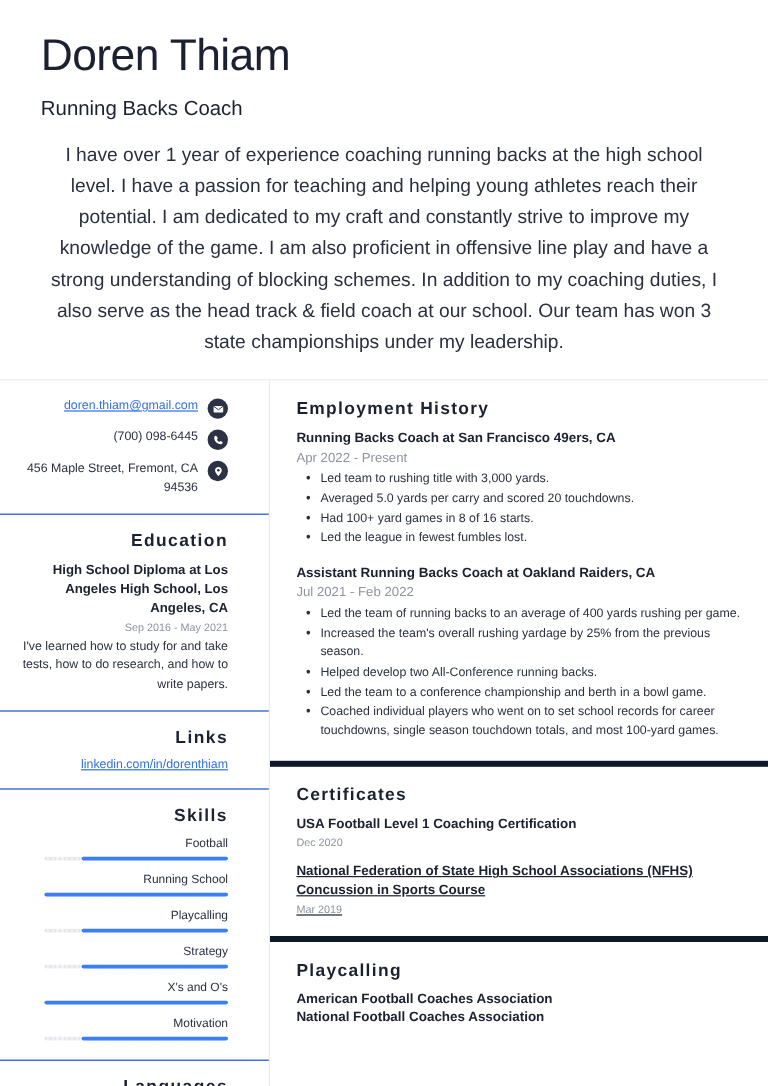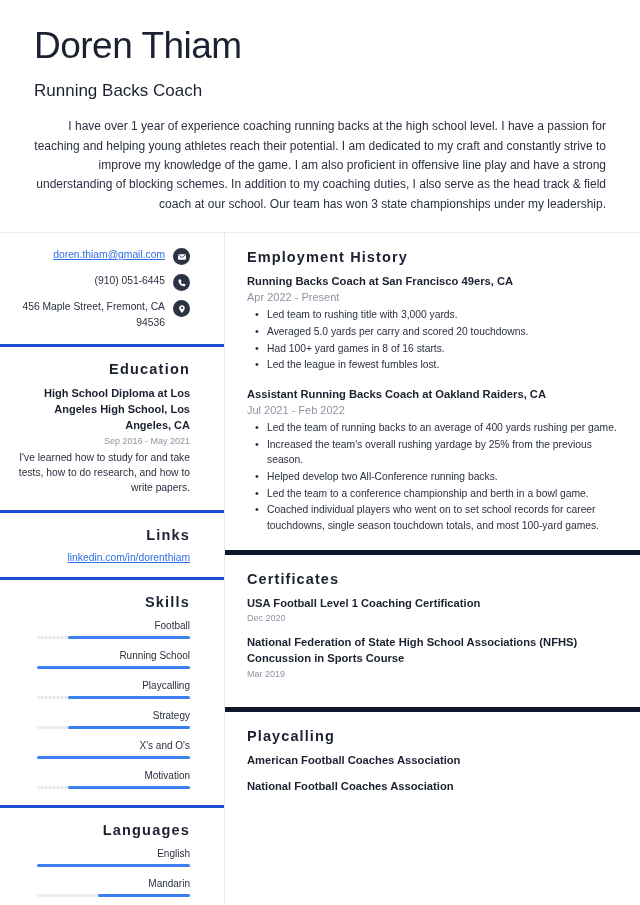--- a/index.html
+++ b/index.html
@@ -16,38 +16,38 @@
   .header { padding:26px 34px 0 34px; }
   .name {
     font-size:37px; font-weight:400; letter-spacing:-0.5px;
     color:#1b2130; line-height:1.1; margin-bottom:14px;
   }
   .jobtitle {
     font-size:17px; font-weight:400; color:#1b2130;
     margin-bottom:16px; line-height:1.2;
   }
   .summary {
-    font-size:12px; line-height:1.62; color:#2a3040;
-    text-align:right; max-width:572px; padding-bottom:18px;
+    font-size:16px; line-height:1.62; color:#2a3040;
+    text-align:center; max-width:572px; padding-bottom:18px;
   }
 
   .hr-full {
     height:1px; background:#ececee; width:100%;
   }
 
   
   .body { display:flex; align-items:stretch; height:711px; }
   .left {
     width:225px; flex:0 0 225px;
     border-right:1px solid #ececee;
     display:flex; flex-direction:column;
   }
   .right { flex:1 1 auto; display:flex; flex-direction:column; }
 
-  .lblock { padding:14px 34px 14px 14px; text-align:right; border-bottom:3px solid #1d4ed8; }
+  .lblock { padding:14px 34px 14px 14px; text-align:right; border-bottom:1px solid #1d4ed8; }
   .lblock.last { border-bottom:none; }
 
   .rblock { padding:16px 22px 14px 22px; border-bottom:5px solid #0f172a; }
   .rblock.last { border-bottom:none; }
 
   
   .contact-row {
     display:flex; align-items:flex-start; justify-content:flex-end;
     gap:8px; margin-bottom:8px;
   }
@@ -103,25 +103,25 @@
   .job li {
     font-size:10.3px; line-height:1.52; color:#2a3040;
     padding-left:20px; position:relative; margin-bottom:1px;
   }
   .job li::before {
     content:"\2022"; position:absolute; left:8px; top:-1px;
     color:#2a3040; font-size:11px;
   }
 
   .cert { margin-bottom:12px; }
-  .cert:last-child { margin-bottom:14px; }
+  .cert:last-child { margin-bottom:3px;text-decoration:underline; }
   .cert-title { font-size:11.2px; font-weight:700; color:#1b2130; line-height:1.4; }
   .cert-date { font-size:9px; color:#8d93a1; margin-top:2px; }
 
-  .member { font-size:11.2px; font-weight:700; color:#1b2130; line-height:1.4; margin-bottom:11px; }
+  .member { font-size:11.2px; font-weight:700; color:#1b2130; line-height:1.4; }
   .member:last-child { margin-bottom:0; }
 </style>
 </head>
 <body>
 
 <div class="page">
 
   <div class="header">
     <div class="name">Doren Thiam</div>
     <div class="jobtitle">Running Backs Coach</div>
@@ -137,21 +137,21 @@
         <div class="contact-row">
           <div class="contact-text link">doren.thiam@gmail.com</div>
           <span class="ic">
             <svg width="10" height="10" viewBox="0 0 16 16" fill="none">
               <rect x="1.6" y="3.6" width="12.8" height="8.8" rx="1.6" fill="#fff"></rect>
               <path d="M2.4 4.6 L8 8.8 L13.6 4.6" stroke="#2b3243" stroke-width="1.3" fill="none" stroke-linecap="round" stroke-linejoin="round"></path>
             </svg>
           </span>
         </div>
         <div class="contact-row">
-          <div class="contact-text">(910) 051-6445</div>
+          <div class="contact-text">(700) 098-6445</div>
           <span class="ic">
             <svg width="10" height="10" viewBox="0 0 16 16" fill="none">
               <path d="M5.2 2.4c.7 0 1.2.6 1.4 1.3l.4 1.3c.1.5 0 1-.4 1.3l-.7.6c.7 1.4 1.8 2.5 3.2 3.2l.6-.7c.3-.4.8-.5 1.3-.4l1.3.4c.7.2 1.3.7 1.3 1.4 0 1.2-1 2.2-2.2 2.2-5 0-9-4-9-9 0-1.2 1-2.2 2.2-2.2z" fill="#fff"></path>
             </svg>
           </span>
         </div>
         <div class="contact-row">
           <div class="contact-text">456 Maple Street, Fremont, CA 94536</div>
           <span class="ic">
             <svg width="10" height="10" viewBox="0 0 16 16" fill="none">

